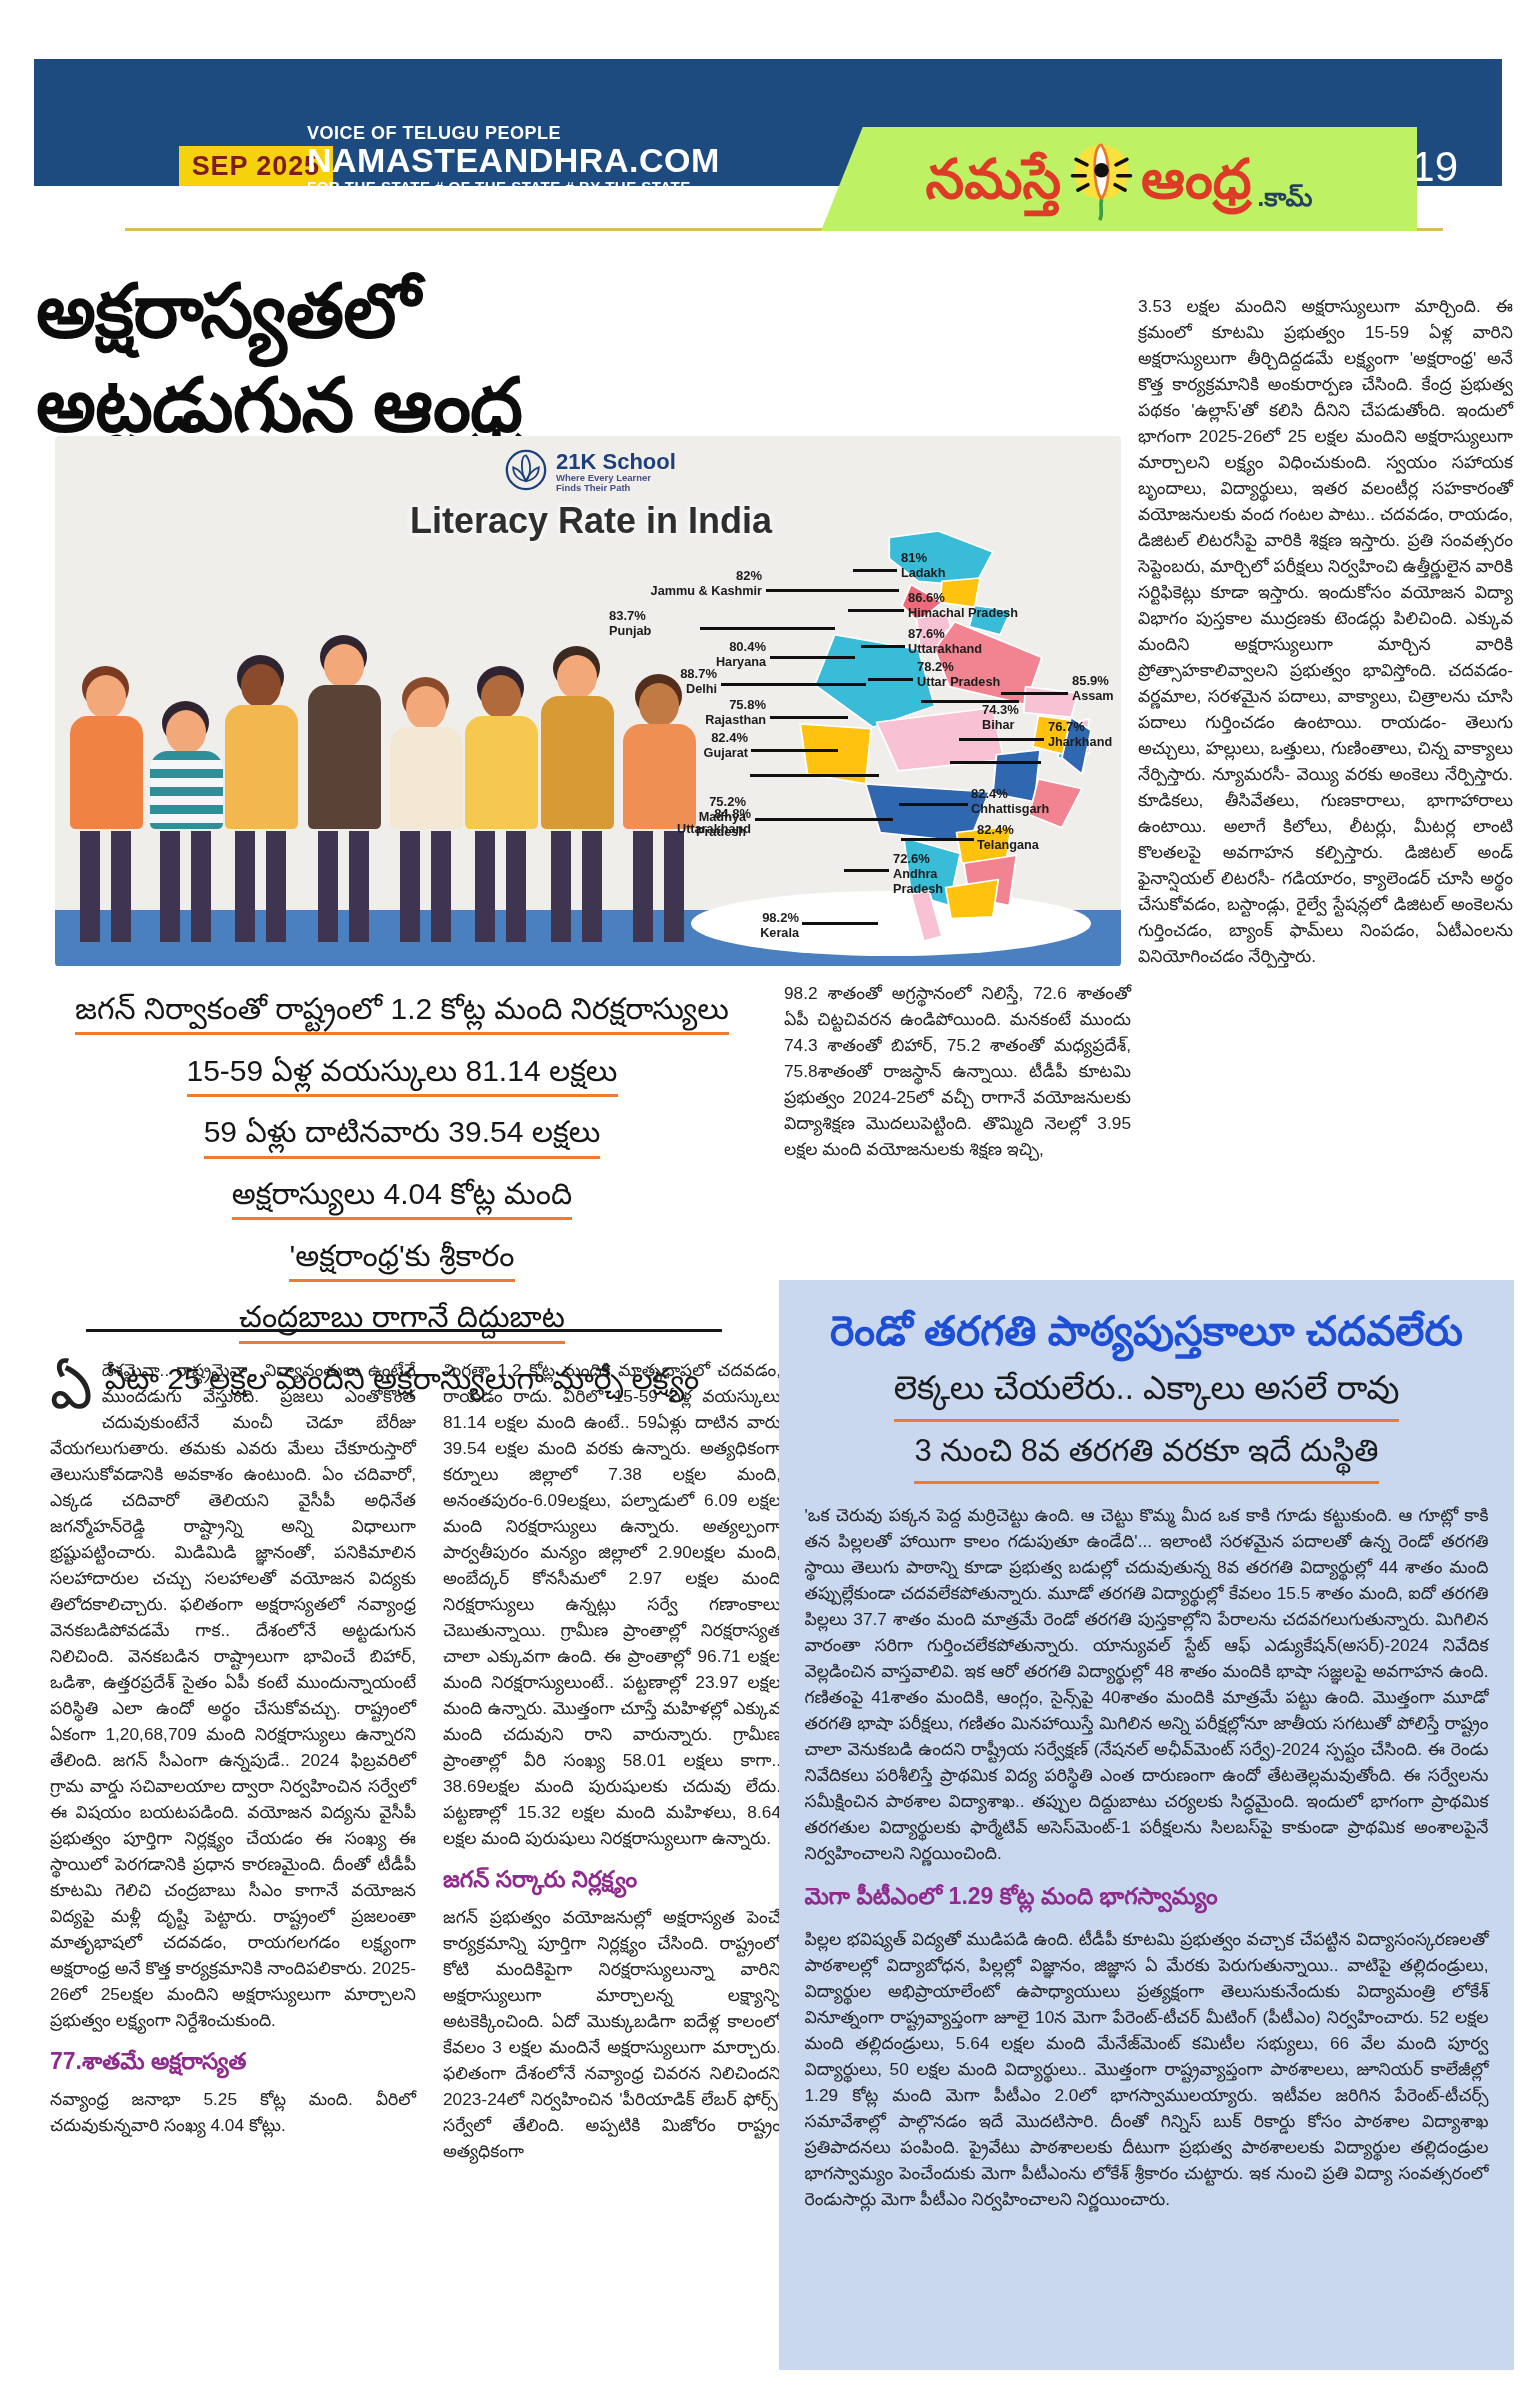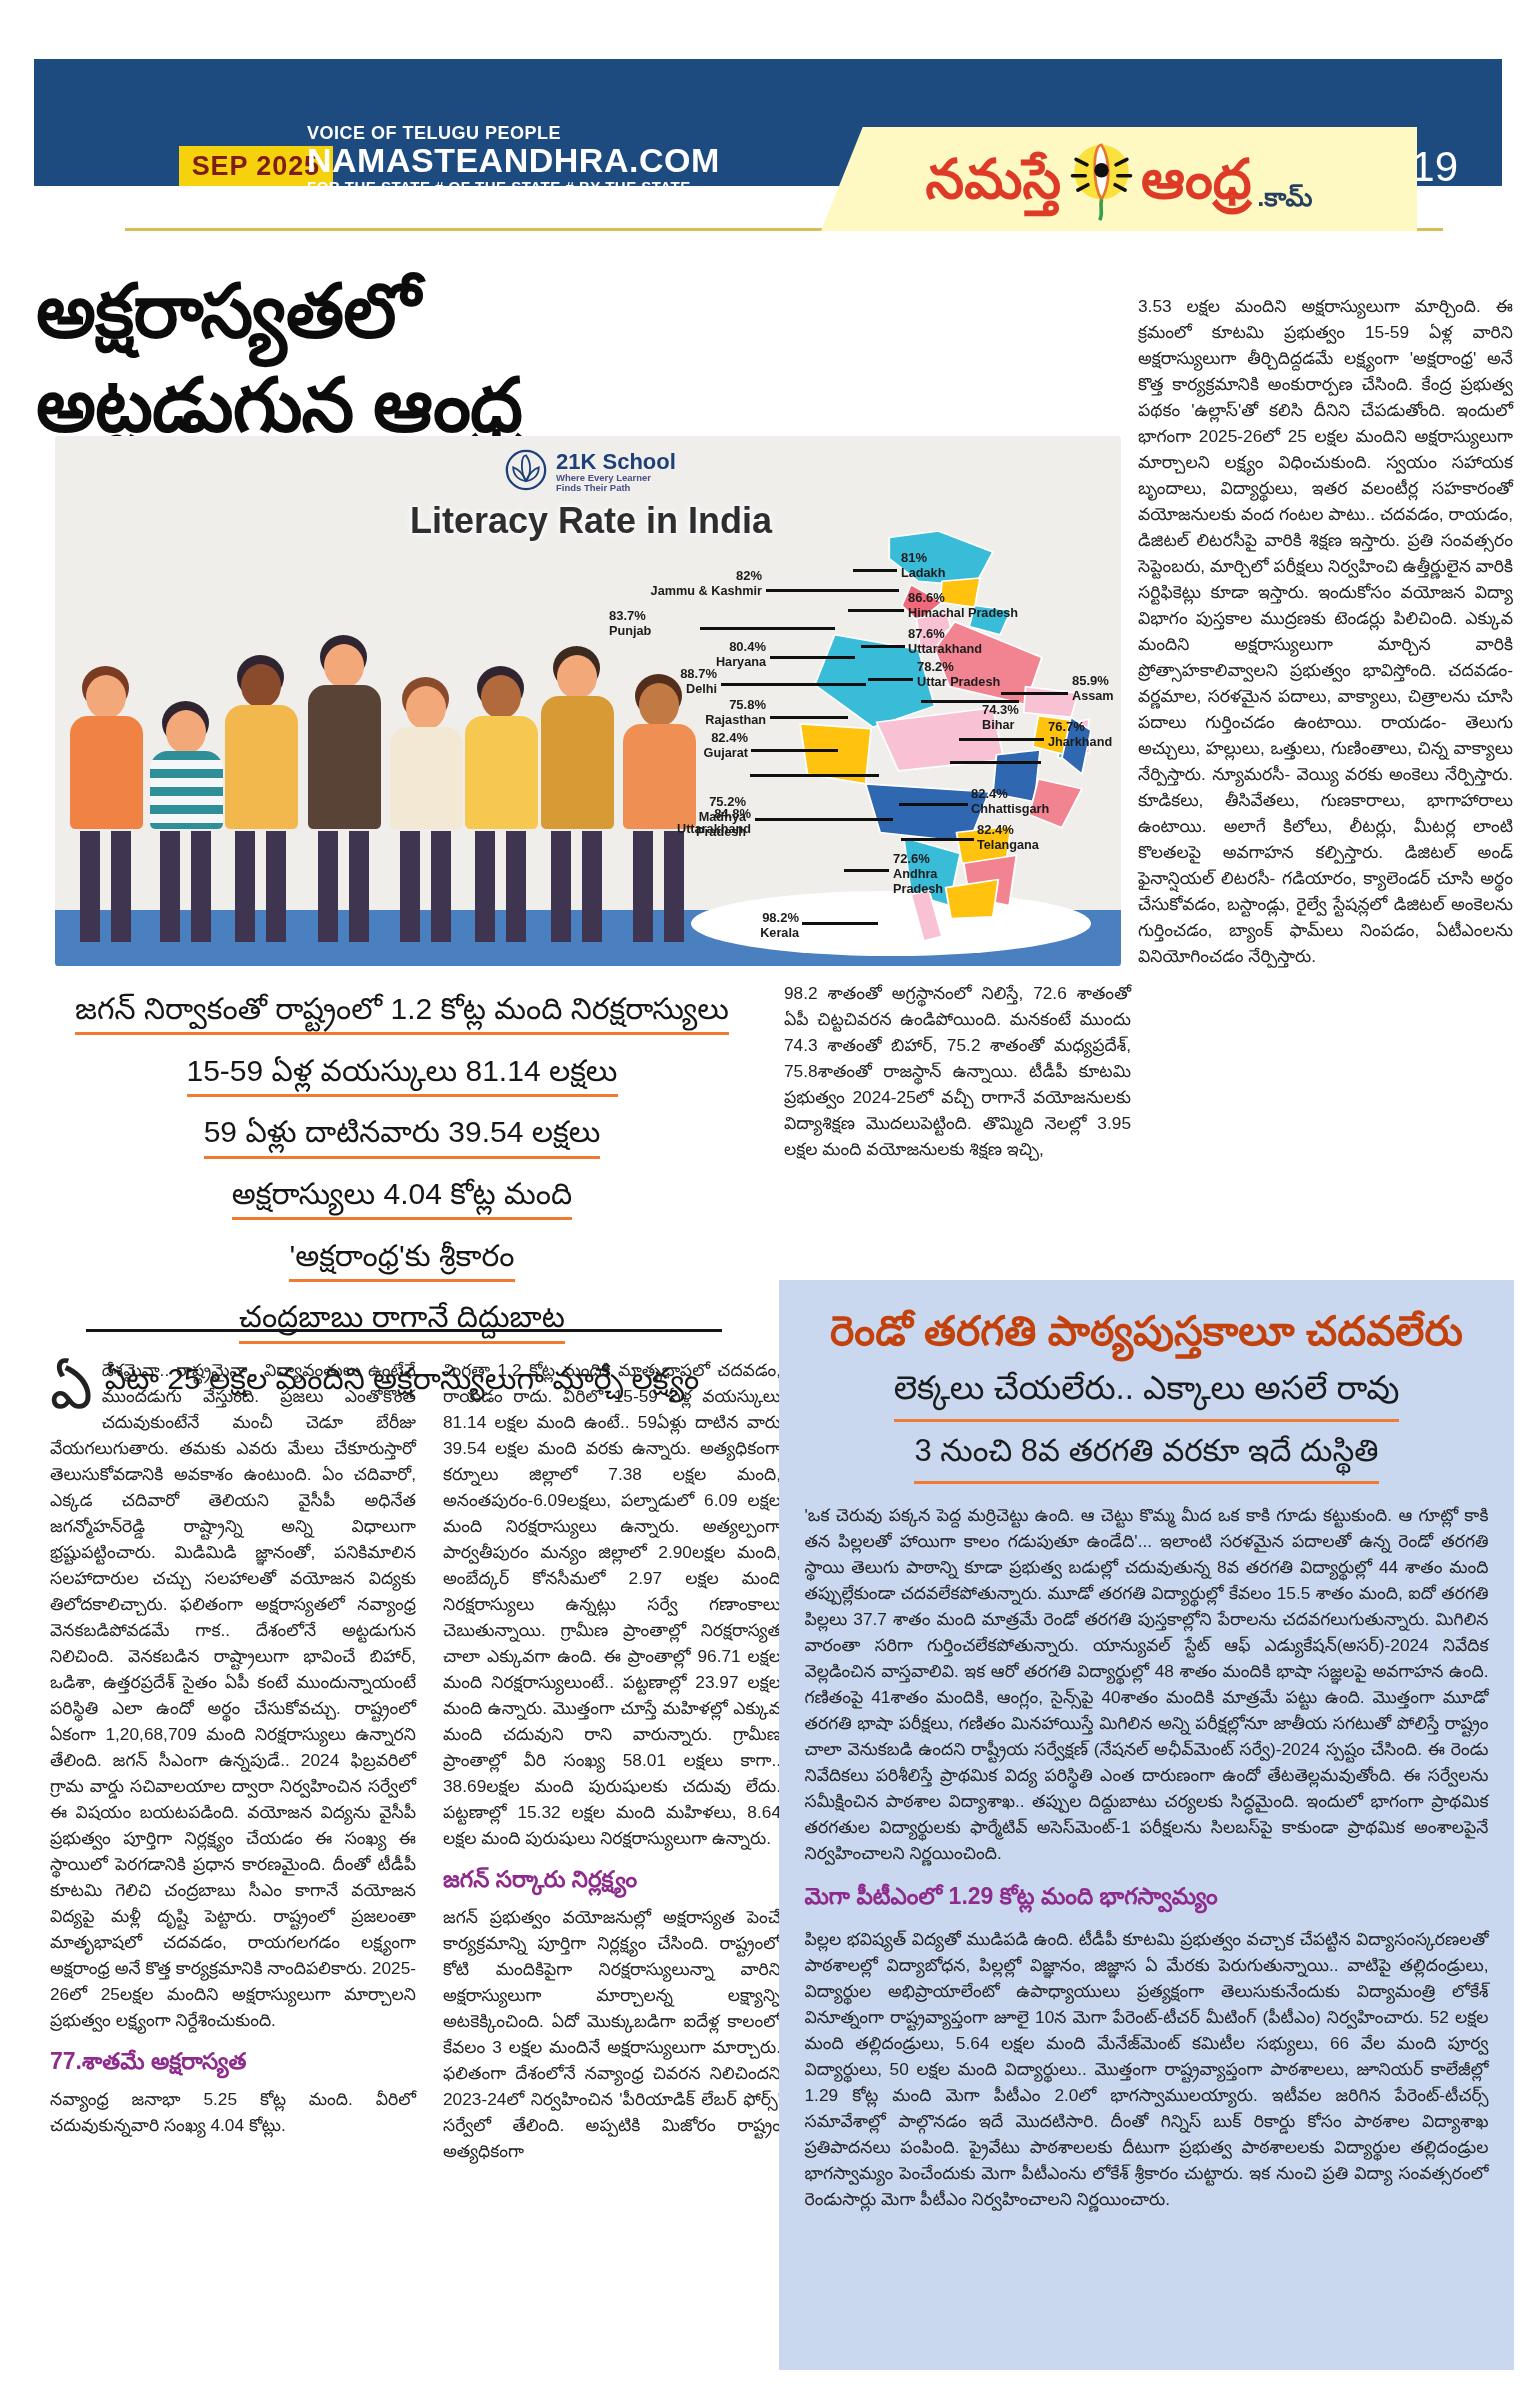--- a/index.html
+++ b/index.html
@@ -7,21 +7,21 @@
         font-family:"Liberation Sans","DejaVu Sans",sans-serif;color:#1f1f1f;}
   
   .header{position:absolute;left:34px;top:59px;width:1468px;height:127px;background:#1d4b80;}
   .date-badge{position:absolute;left:145px;top:87px;background:#f5d20c;color:#7f1d1d;
               font-weight:bold;font-size:27px;padding:4.5px 12.7px;letter-spacing:0.9px;}
   .mast-lines{position:absolute;left:273px;top:65px;color:#ffffff;line-height:1.05;}
   .mast-tag{font-size:18px;font-weight:bold;letter-spacing:0.5px;}
   .mast-site{font-size:34px;font-weight:bold;letter-spacing:0.5px;}
   .mast-motto{font-size:15px;font-weight:bold;letter-spacing:0.5px;}
   .gold-rule{position:absolute;left:91px;top:169px;width:1318px;height:2.7px;background:#d9bd55;}
-  .logo-banner{position:absolute;left:821px;top:127px;width:596px;height:104px;background:#fef9c3;
+  .logo-banner{position:absolute;left:821px;top:127px;width:596px;height:104px;background:#bef264;
                clip-path:polygon(7% 0,100% 0,100% 100%,0 100%);display:flex;align-items:center;
                justify-content:center;gap:5.5px;z-index:3;}
   .logo-telugu{color:#dd3a28;font-size:55px;font-weight:bold;line-height:1;}
   .logo-suffix{color:#27405f;font-size:25.5px;font-weight:bold;align-self:flex-end;padding-bottom:12.7px;}
   .pagenum{position:absolute;right:44px;top:84px;color:#ffffff;font-size:42px;font-weight:300;z-index:2;}
   
   .headline{position:absolute;left:36px;top:265px;width:691px;font-size:75px;font-weight:bold;
             color:#0c0c0c;line-height:1.25;letter-spacing:-0.9px;}
   
   .panel{position:absolute;left:55px;top:436px;width:1066px;height:530px;background:#efeeeb;
@@ -50,21 +50,21 @@
   .deck-line.u span{border-bottom:3.6px solid #f07a30;}
   .black-rule{position:absolute;left:86px;top:1329px;width:636px;height:2.7px;background:#151515;}
   
   .bodycol{position:absolute;font-size:17.3px;line-height:26px;text-align:justify;color:#232323;}
   .bodycol p{margin:0 0 9px 0;}
   .dropcap{float:left;font-size:60px;line-height:53px;padding:3.6px 9px 0 0;color:#222;}
   .subhead-purple{color:#8e2b8d;font-weight:bold;font-size:23px;margin:14.5px 0 12.7px 0;text-align:left;}
   
   .bluebox{position:absolute;left:779px;top:1280px;width:735px;height:1090px;background:#c9d7ef;
            box-sizing:border-box;padding:27px 25.5px 18px 25.5px;}
-  .bb-head{text-align:center;font-size:41px;font-weight:bold;color:#c2410c;line-height:1.2;}
+  .bb-head{text-align:center;font-size:41px;font-weight:bold;color:#1d4ed8;line-height:1.2;}
   .bb-sub1{text-align:center;font-size:33px;color:#1b1b1b;margin-top:12.7px;}
   .bb-sub2{text-align:center;font-size:31px;color:#1b1b1b;margin-top:11px;}
   .bb-sub1 span,.bb-sub2 span{display:inline-block;padding-bottom:4.5px;border-bottom:3.6px solid #f07a30;}
   .bb-body{font-size:17.3px;line-height:26px;text-align:justify;color:#232323;margin-top:18px;}
 </style>
 </head>
 <body>
 
 <div class="page">
 

